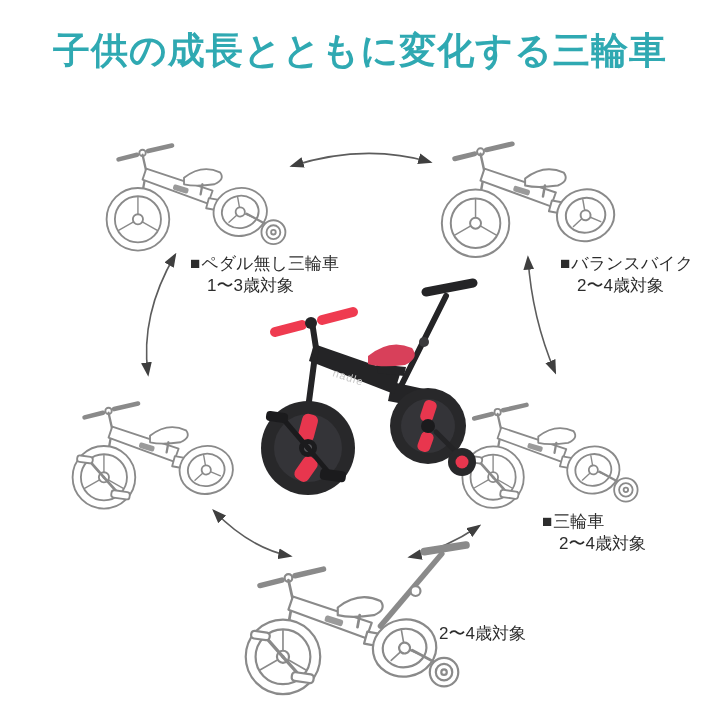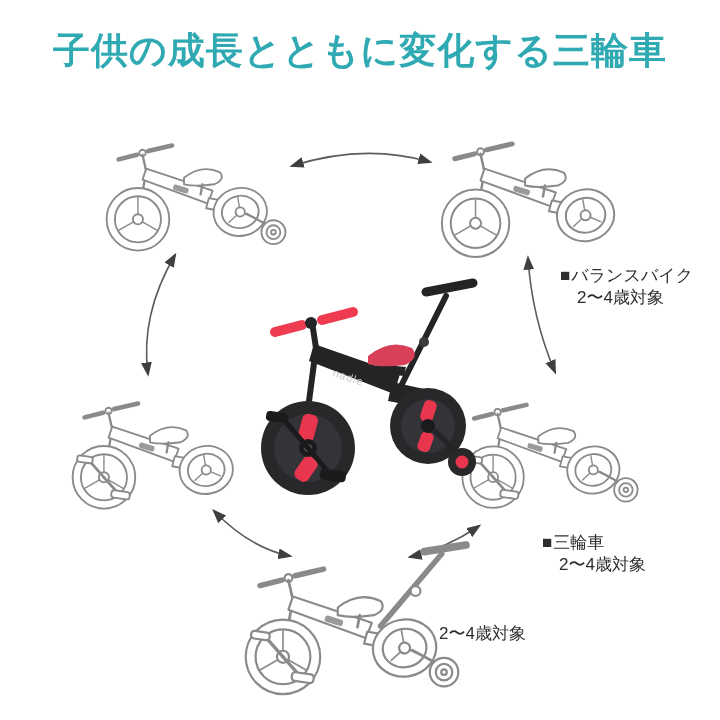--- a/index.html
+++ b/index.html
@@ -148,28 +148,32 @@
         <circle cx="60" cy="184" r="9" fill="#1b1b1d"></circle>
         <circle cx="60" cy="184" r="4" fill="#555559"></circle>
       </g>
       <path d="M 60 184 L 82 210" stroke="#1b1b1d" stroke-width="5" fill="none"></path>
       <rect x="72" y="206" width="26" height="11" rx="4" fill="#1b1b1d" transform="rotate(8 85 211)"></rect>
       <path d="M 60 184 L 36 156" stroke="#1b1b1d" stroke-width="5" fill="none"></path>
       <rect x="18" y="148" width="22" height="10" rx="4" fill="#1b1b1d" transform="rotate(8 29 153)"></rect>
     </g>
   </svg>
 
+  <div class="stage-label" style="left:190px;top:253px">
+    <div class="line1"><span class="bullet">■</span><span>ペダル無し三輪車</span></div>
+    <div class="line2">1〜3歳対象</div>
+  </div>
 
-  <div class="stage-label" style="left:560px;top:265px">
+  <div class="stage-label" style="left:560px;top:253px">
     <div class="line1"><span class="bullet">■</span><span>バランスバイク</span></div>
     <div class="line2">2〜4歳対象</div>
   </div>
 
 
-  <div class="stage-label" style="left:542px;top:532px">
+  <div class="stage-label" style="left:542px;top:511px">
     <div class="line1"><span class="bullet">■</span><span>三輪車</span></div>
     <div class="line2">2〜4歳対象</div>
   </div>
 
   <div class="stage-label" style="left:422px;top:623px">
     <div class="line2">2〜4歳対象</div>
   </div>
 
 </div>
 

